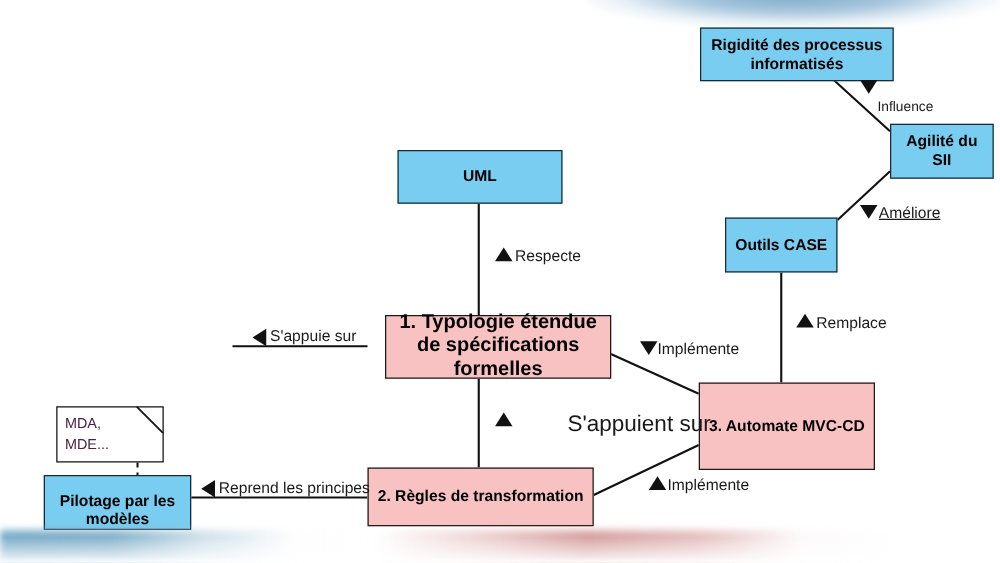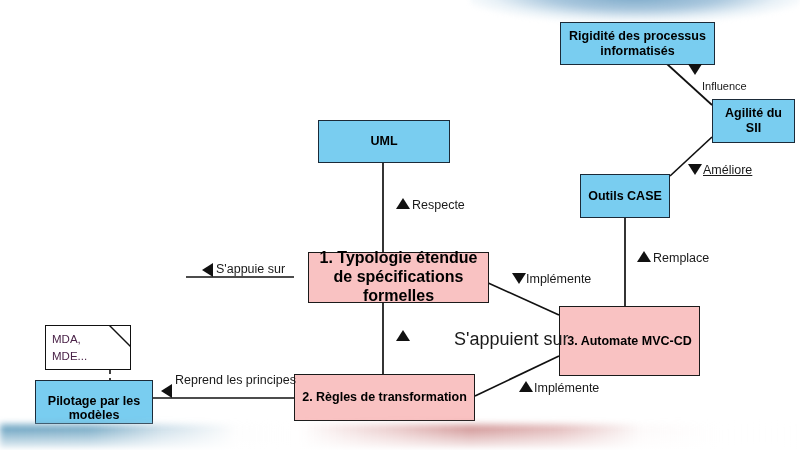--- a/index.html
+++ b/index.html
@@ -163,18 +163,18 @@
   <div class="arrow up" style="left:396px;top:330px;"></div>
   <div class="edge-label" style="left:412px;top:329px;font-size:18px;margin-left:42px;">S'appuient sur</div>
 
   <div class="arrow down" style="left:512px;top:273px;"></div>
   <div class="edge-label" style="left:526px;top:272px;font-size:12.5px;">Implémente</div>
 
   <div class="arrow up" style="left:519px;top:381px;"></div>
   <div class="edge-label" style="left:534px;top:381px;font-size:12.5px;">Implémente</div>
 
   <div class="arrow left" style="left:161px;top:384px;"></div>
-  <div class="edge-label" style="left:175px;top:373px;font-size:12.5px;">Reprend les principes</div>
+  <div class="edge-label" style="left:175px;top:383px;font-size:12.5px;">Reprend les principes</div>
 
   <div class="deco-bottom"></div>
   <div class="deco-bottom2"></div>
 
 </div>
 
 </body></html>

